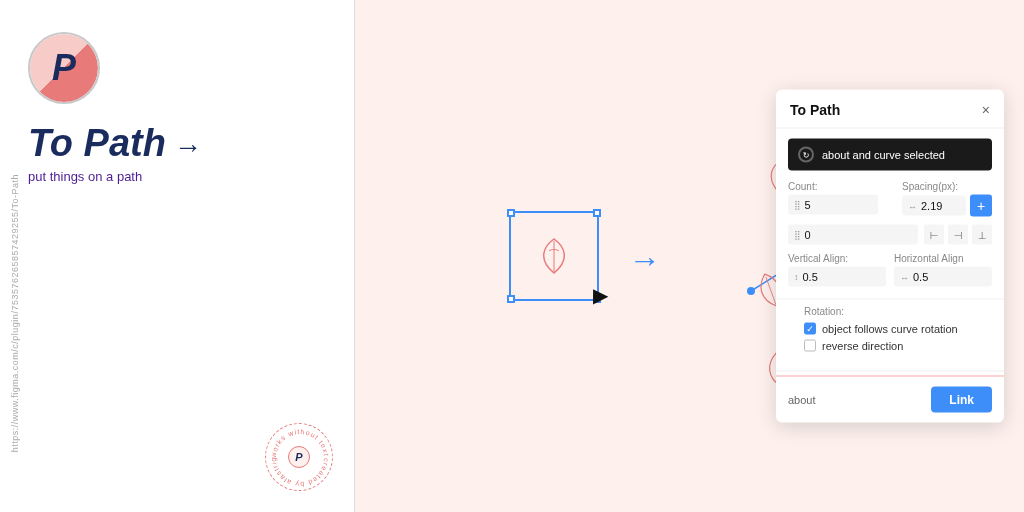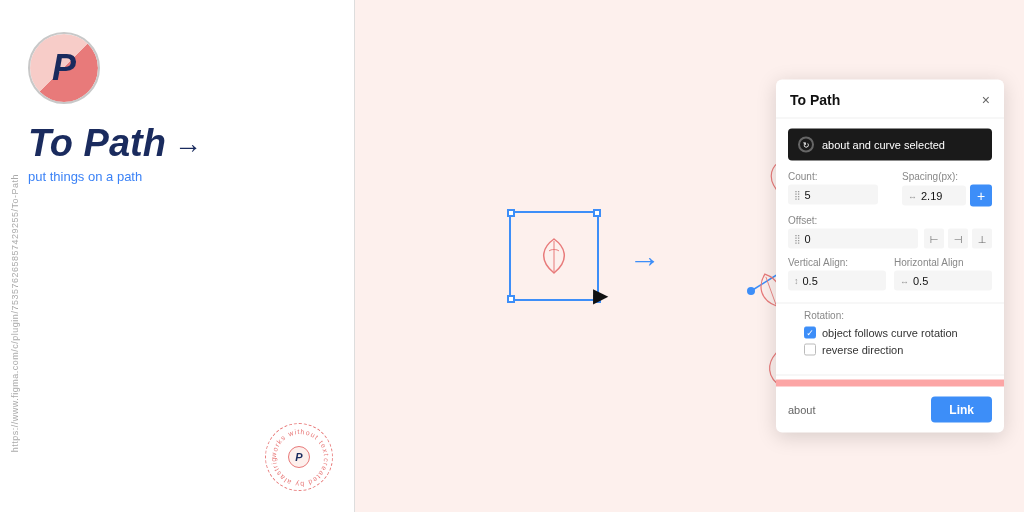--- a/index.html
+++ b/index.html
@@ -70,21 +70,21 @@
     }
 
     .arrow-icon {
       font-size: 28px;
       color: #1a2b5e;
       font-style: normal;
     }
 
     .subtitle {
       font-size: 13px;
-      color: #3b82f6;
+      color: #4c1d95;
       margin-bottom: 20px;
     }
 
     .works-with {
       font-size: 12px;
       color: #333;
       line-height: 1.9;
     }
 
     .works-with-title {
@@ -402,21 +402,21 @@
       height: 1px;
       background: #f0f0f0;
       margin: 4px 0;
     }
 
     .plugin-footer {
       display: flex;
       align-items: center;
       justify-content: space-between;
       padding: 10px 12px;
-      border-top: 7px solid #fca5a5;
+      border-top: 1px solid #fca5a5;
     }
 
     .about-link {
       font-size: 11px;
       color: #666;
       cursor: pointer;
     }
 
     .link-btn {
       background: #3d8ef8;
@@ -595,21 +595,20 @@
           <div class="field-input-wrap" style="flex:1;">
             <span class="field-icon">↔</span>
             <span class="field-value">2.19</span>
           </div>
           <button class="field-btn">+</button>
         </div>
       </div>
     </div>
 
     <div class="offset-row">
-      <div class="field-label">Offset:</div>
       <div class="offset-input-row">
         <div class="offset-input-wrap">
           <span class="field-icon">⣿</span>
           <span class="field-value">0</span>
         </div>
         <div class="offset-icons">
           <div class="offset-icon-btn">⊢</div>
           <div class="offset-icon-btn">⊣</div>
           <div class="offset-icon-btn">⊥</div>
         </div>

